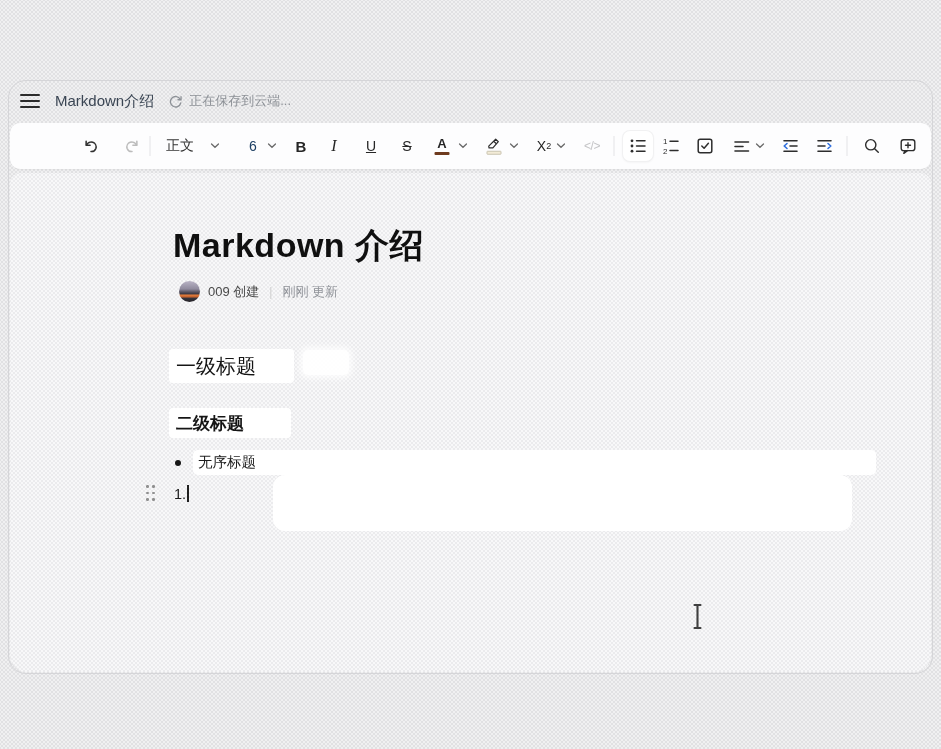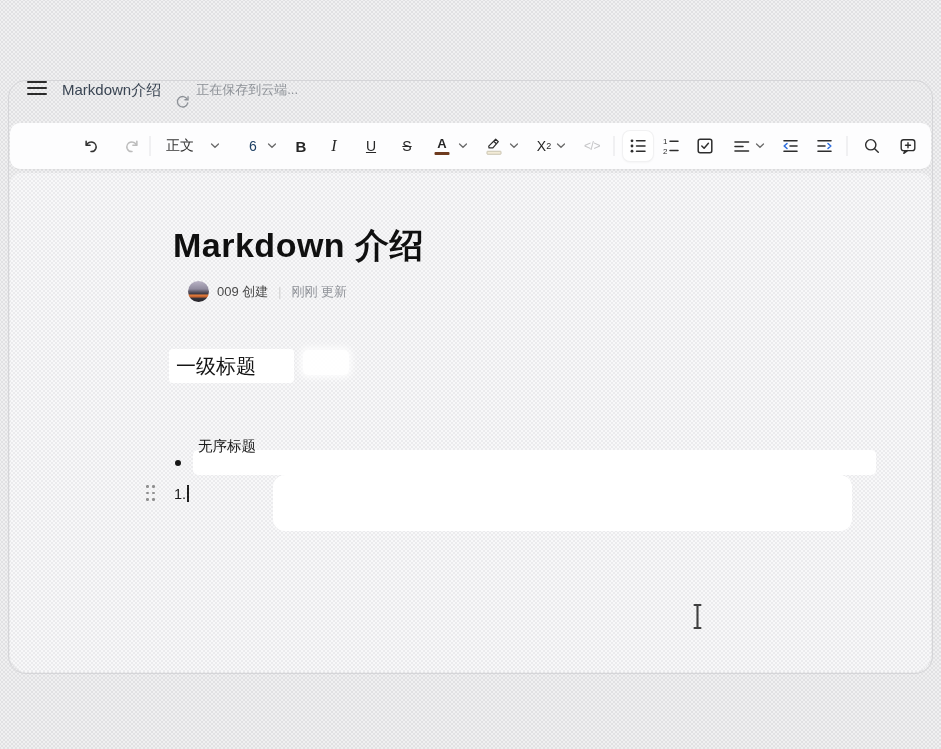--- a/index.html
+++ b/index.html
@@ -12,21 +12,21 @@
                      radial-gradient(#e1e1e3 0.8px, transparent 0.9px);
     background-size:4px 4px;
     background-position:0 0, 2px 2px;
   }
   .window {
     position:absolute; left:8px; top:80px; width:925px; height:594px;
     border:1px solid #d5d5d8; border-radius:18px;
   }
   
   .topbar { position:absolute; left:0; top:0; right:0; height:40px;
-            display:flex; padding-left:18px; }
+            display:flex; align-items:center; padding-left:11px; }
   .burger { width:20px; height:14px; display:flex; flex-direction:column;
             justify-content:space-between; cursor:pointer; margin-right:15px; }
   .burger div { height:2px; background:#2b2b2b; border-radius:1px; }
   .tb-title { font-size:15px; font-weight:500; color:#3a4553; margin-right:14px; }
   .sync-ic { display:flex; align-items:center; margin-right:6px; }
   .tb-status { font-size:13px; color:#8d9197; }
   
   .toolbar { position:absolute; left:1px; right:1px; top:42px; height:46px;
              background:#fdfdfe; border-radius:10px;
              box-shadow:0 1px 2px rgba(0,0,0,0.04); }
@@ -53,38 +53,38 @@
   
   .content { position:absolute; left:1px; right:1px; top:92px; bottom:1px;
              border-radius:10px 10px 17px 17px; overflow:hidden;
              background-color:#f8f8f9;
              background-image:radial-gradient(#ebebed 0.8px, transparent 0.9px),
                               radial-gradient(#ebebed 0.8px, transparent 0.9px);
              background-size:4px 4px; background-position:0 0, 2px 2px; }
   .abs { position:absolute; }
   .doc-title { left:163px; top:50px; font-size:34px; font-weight:700;
                color:#101010; letter-spacing:0.5px; }
-  .meta { left:178px; top:108px; display:flex; align-items:center; }
+  .meta { left:169px; top:108px; display:flex; align-items:center; }
   .avatar { width:21px; height:21px; border-radius:50%; margin-right:8px;
             background:linear-gradient(180deg,#b9b3c5 0%,#908b9e 38%,#5a5462 52%,
                        #403c46 60%,#e0793a 68%,#c4622e 75%,#35323a 83%,#232126 100%); }
   .creator { font-size:13px; color:#4a4a4a; }
   .meta-sep { font-size:12px; color:#cfcfcf; margin:0 10px; }
   .updated { font-size:13px; color:#8f9298; }
   .wblock { background:#ffffff; border-radius:4px; display:flex; align-items:center; }
   .h1-block { left:159px; top:176px; width:125px; height:34px; }
   .h1-text { font-size:20px; font-weight:400; color:#151515; padding-left:7px; }
   .blob { left:293px; top:177px; width:46px; height:25px; border-radius:5px;
           background:rgba(255,255,255,0.93); filter:blur(0.6px);
           box-shadow:0 0 6px 3px rgba(255,255,255,0.8); }
   .h2-block { left:159px; top:235px; width:122px; height:30px; }
   .h2-text { font-size:17px; font-weight:700; color:#151515; padding-left:7px; }
   .band { left:183px; top:277px; width:683px; height:25px; border-radius:5px; background:#fff; }
   .bullet-dot { left:165px; top:287px; width:6px; height:6px; border-radius:50%; background:#161616; }
-  .bullet-text { left:188px; top:264px; font-size:14.5px; color:#1c1c1c; }
+  .bullet-text { left:188px; top:280px; font-size:14.5px; color:#1c1c1c; }
   .bigrect { left:263px; top:302px; width:579px; height:56px; border-radius:12px; background:#fff; }
   .drag { left:136px; top:312px; display:grid; grid-template-columns:2.5px 2.5px;
           grid-auto-rows:2.5px; column-gap:3.5px; row-gap:4px; cursor:grab; }
   .drag span { width:2.5px; height:2.5px; border-radius:50%; background:#8f8f8f; }
   .olitem { left:164px; top:312px; font-size:14.5px; color:#1c1c1c; display:flex; align-items:center; }
   .caret { display:inline-block; width:1.5px; height:17px; background:#1f1f1f;
            margin-left:1px; vertical-align:-3px; }
   .ibeam { left:681px; top:430px; }
   svg { display:block; }
 </style>
@@ -256,20 +256,23 @@
       <span class="creator">009 创建</span>
       <span class="meta-sep">|</span>
       <span class="updated">刚刚 更新</span>
     </div>
 
     <div class="abs wblock h1-block">
       <span class="h1-text">一级标题</span>
     </div>
     <div class="abs blob"></div>
 
+    <div class="abs wblock h2-block">
+      <span class="h2-text">二级标题</span>
+    </div>
 
     <div class="abs band"></div>
     <div class="abs bullet-dot"></div>
     <div class="abs bullet-text">无序标题</div>
 
     <div class="abs bigrect"></div>
 
     <div class="abs drag">
       <span></span>
         <span></span>

